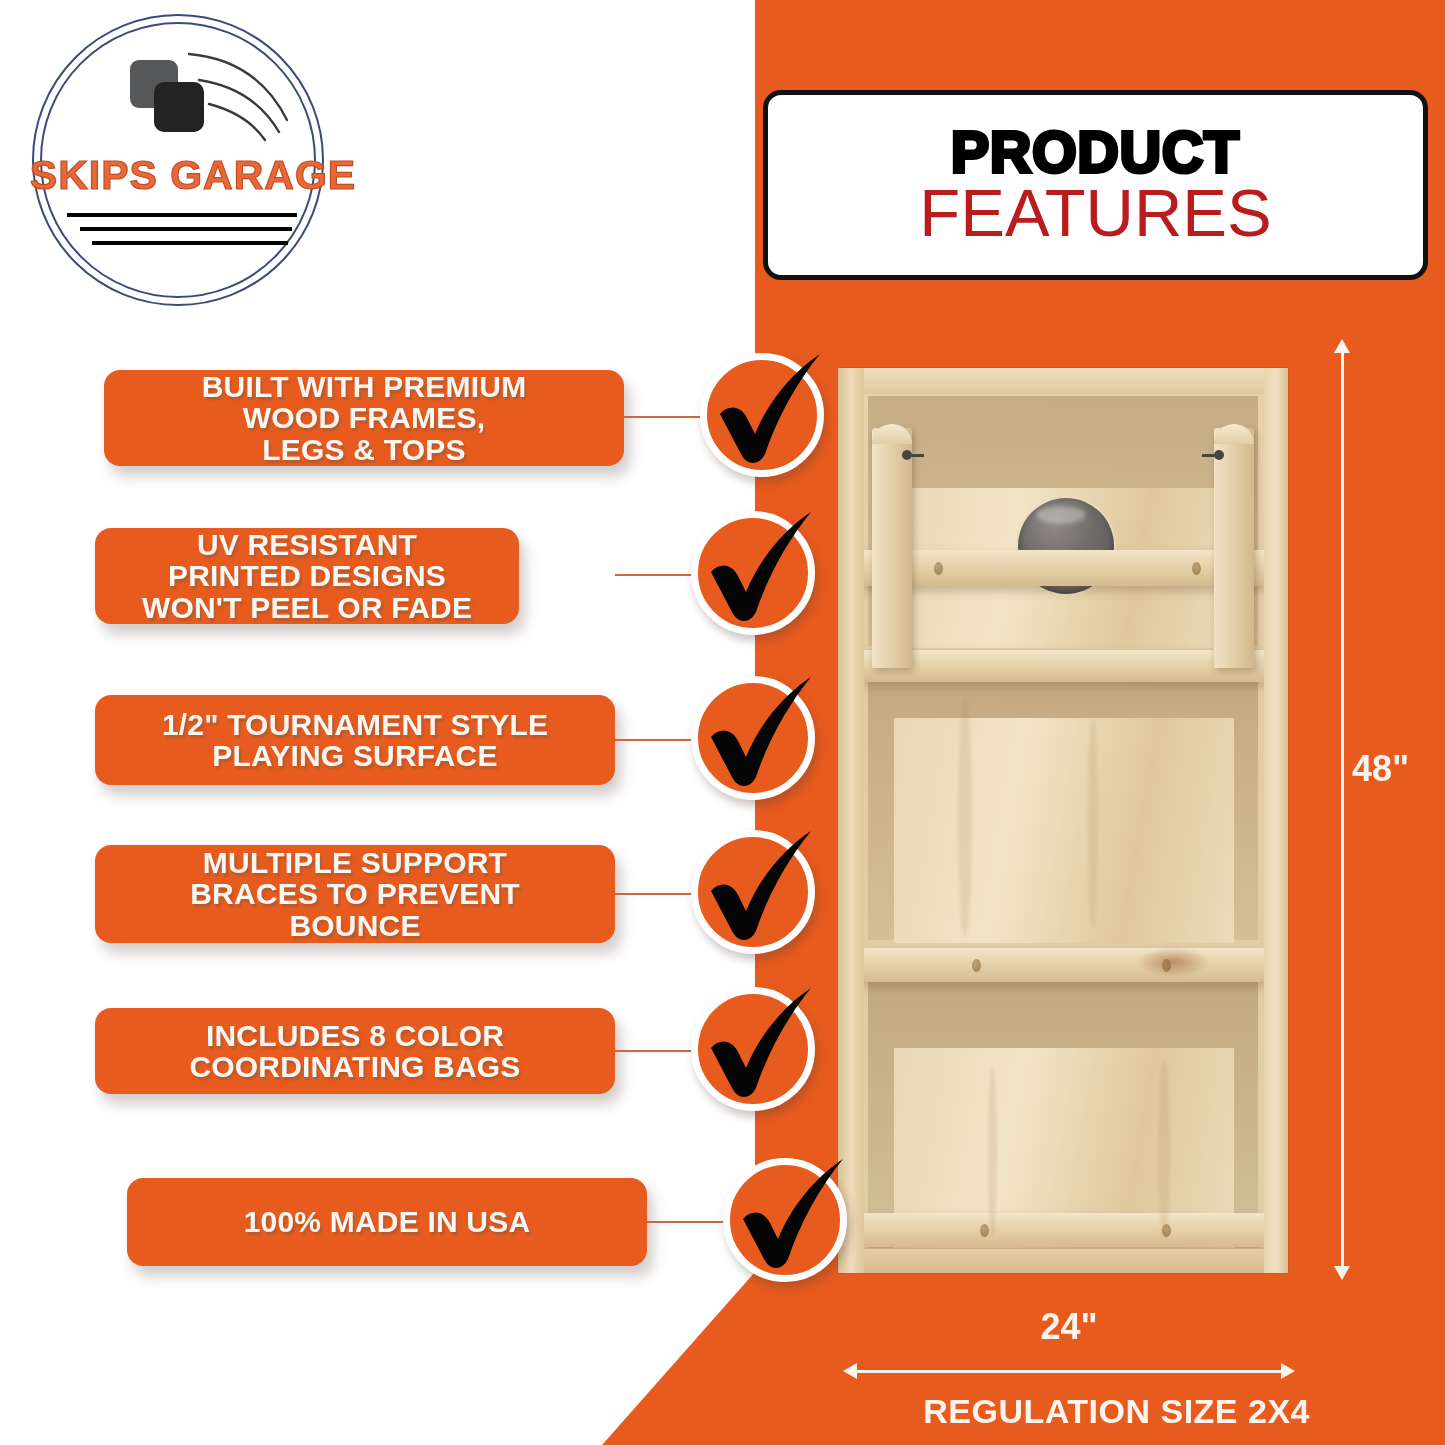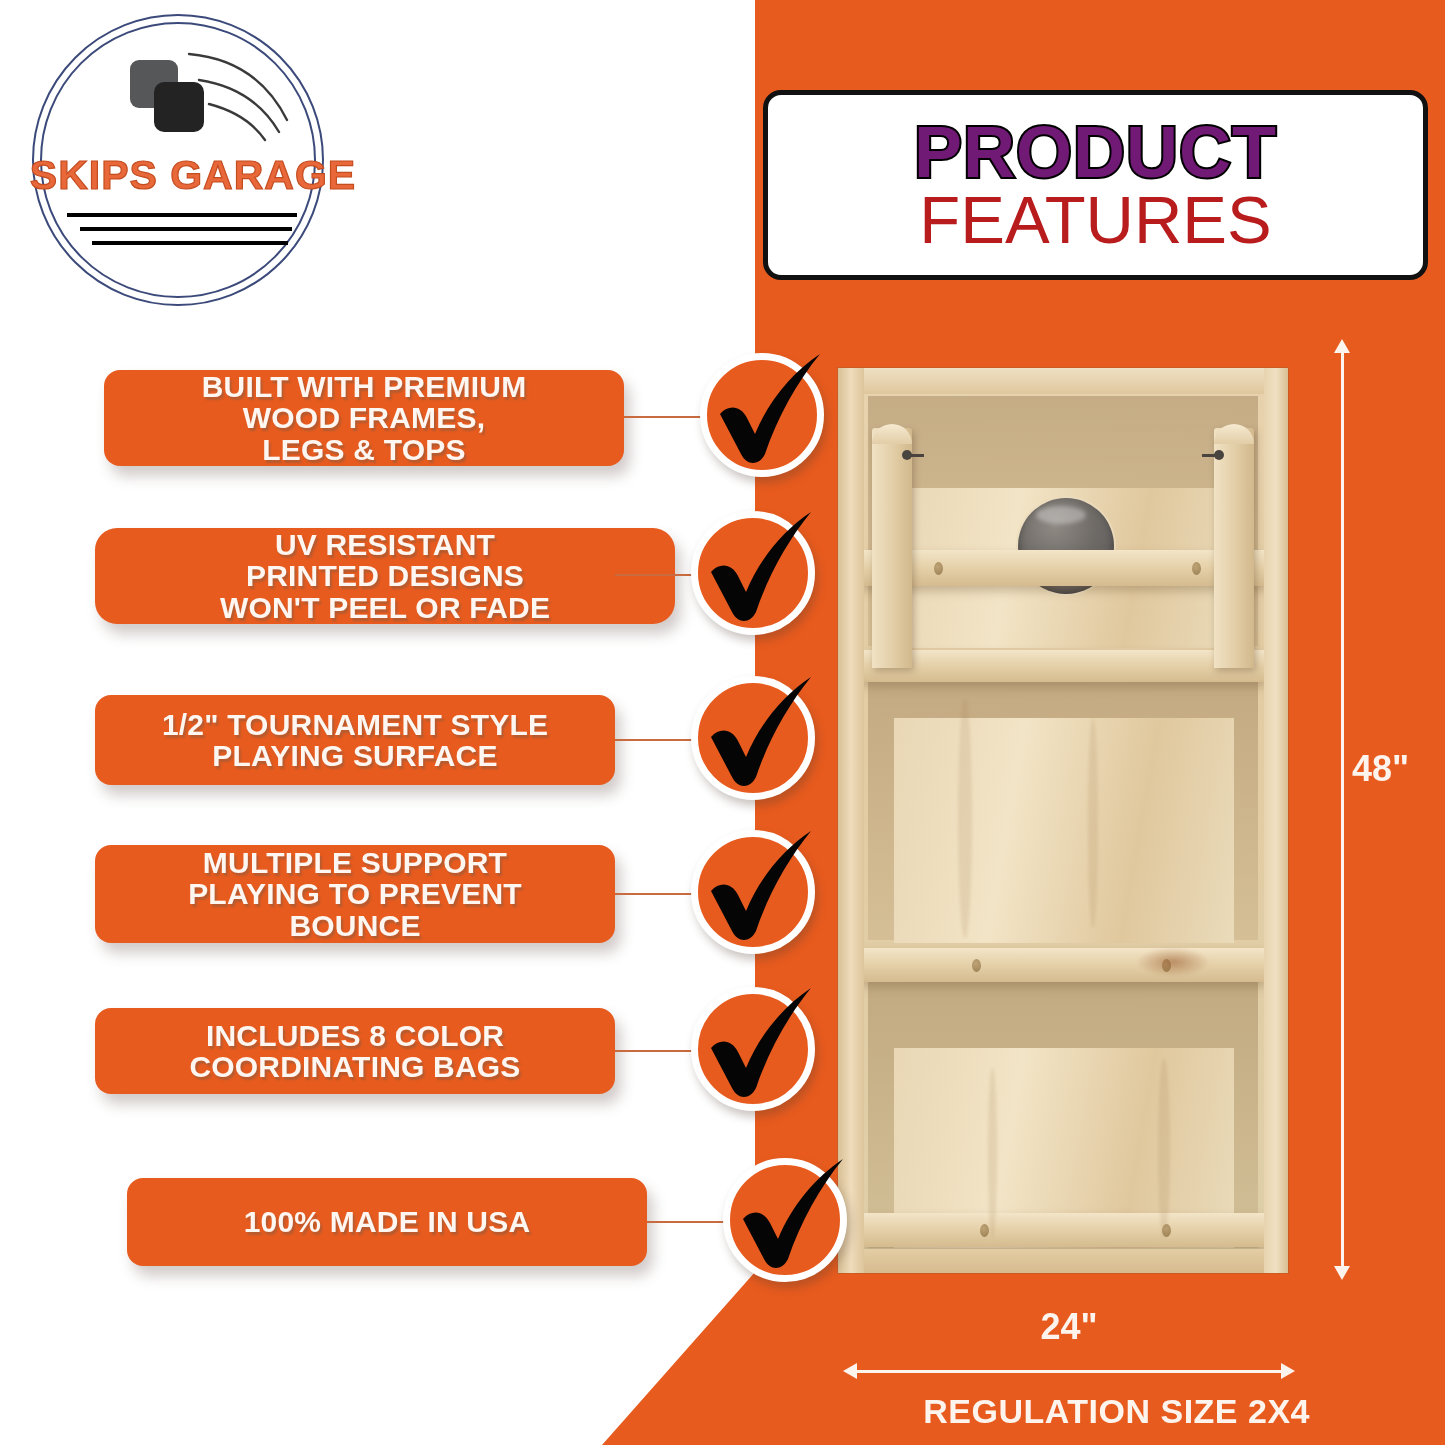--- a/index.html
+++ b/index.html
@@ -109,24 +109,24 @@
     border-radius: 18px;
     z-index: 6;
     display: flex;
     flex-direction: column;
     align-items: center;
     justify-content: center;
   }
   .pf-product {
     font-family: "Liberation Sans", sans-serif;
     font-weight: bold;
-    font-size: 72px;
+    font-size: 57px;
     line-height: 0.95;
     letter-spacing: 1px;
-    color: #701a75;
+    color: #000000;
     -webkit-text-stroke: 4px #000000;
     paint-order: stroke fill;
     margin-bottom: 2px;
   }
   .pf-features {
     font-family: "Liberation Sans", sans-serif;
     font-weight: normal;
     font-size: 67px;
     line-height: 0.95;
     letter-spacing: 0px;
@@ -399,21 +399,21 @@
     </div>
     <div class="connector" style="left:520px; top:46px; width:88px;"></div>
     <div class="check-circle" style="left:596px; top:-17px;">
       <svg viewBox="0 0 160 160">
         <path d="M35,78 C44,68 56,70 62,82 L70,98 C84,64 108,36 135,18 C112,46 92,82 80,118 C74,130 62,130 56,118 Z" fill="#050505"></path>
       </svg>
     </div>
   </div>
 
   <div class="feature-row" style="left:95px; top:528px; width:730px; height:110px;">
-    <div class="pill" style="width:580px; height:96px;border-radius:22px;">
+    <div class="pill" style="width:424px; height:96px;">
       <span class="pill-text">UV RESISTANT
 PRINTED DESIGNS
 WON'T PEEL OR FADE</span>
     </div>
     <div class="connector" style="left:520px; top:46px; width:88px;"></div>
     <div class="check-circle" style="left:596px; top:-17px;">
       <svg viewBox="0 0 160 160">
         <path d="M35,78 C44,68 56,70 62,82 L70,98 C84,64 108,36 135,18 C112,46 92,82 80,118 C74,130 62,130 56,118 Z" fill="#050505"></path>
       </svg>
     </div>
@@ -428,21 +428,21 @@
     <div class="check-circle" style="left:596px; top:-19px;">
       <svg viewBox="0 0 160 160">
         <path d="M35,78 C44,68 56,70 62,82 L70,98 C84,64 108,36 135,18 C112,46 92,82 80,118 C74,130 62,130 56,118 Z" fill="#050505"></path>
       </svg>
     </div>
   </div>
 
   <div class="feature-row" style="left:95px; top:845px; width:730px; height:110px;">
     <div class="pill" style="width:520px; height:98px;">
       <span class="pill-text">MULTIPLE SUPPORT
-PLAYING TO PREVENT
+BRACES TO PREVENT
 BOUNCE</span>
     </div>
     <div class="connector" style="left:520px; top:48px; width:88px;"></div>
     <div class="check-circle" style="left:596px; top:-15px;">
       <svg viewBox="0 0 160 160">
         <path d="M35,78 C44,68 56,70 62,82 L70,98 C84,64 108,36 135,18 C112,46 92,82 80,118 C74,130 62,130 56,118 Z" fill="#050505"></path>
       </svg>
     </div>
   </div>
 

